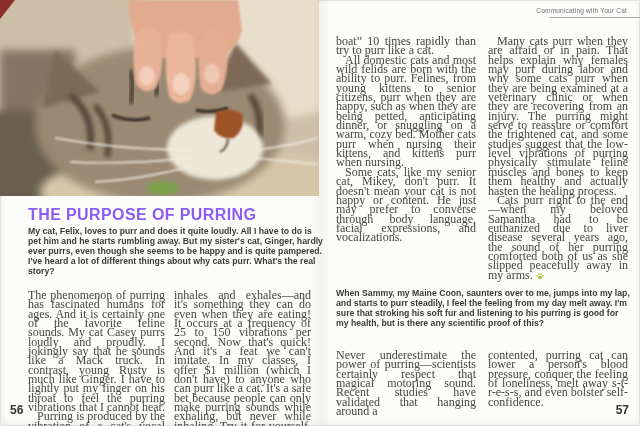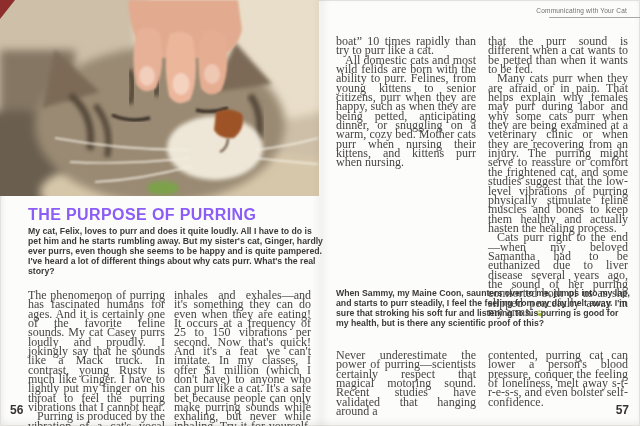--- a/index.html
+++ b/index.html
@@ -108,23 +108,23 @@
     </div>
     <div class="col">
       <p>inhales and exhales—and it's something they can do even when they are eating! It occurs at a frequency of 25 to 150 vibrations per second. Now that's quick! And it's a feat we can't imitate. In my classes, I offer $1 million (which I don't have) to anyone who can purr like a cat. It's a safe bet because people can only make purring sounds while exhaling, but never while inhaling. Try it for yourself. It is far easier to say “toy</p>
     </div>
   </div>
 
   <div class="cols" id="rp-cols-top">
     <div class="col">
       <p>boat” 10 times rapidly than try to purr like a cat.</p>
       <p class="indent">All domestic cats and most wild felids are born with the ability to purr. Felines, from young kittens to senior citizens, purr when they are happy, such as when they are being petted, anticipating dinner, or snuggling on a warm, cozy bed. Mother cats purr when nursing their kittens, and kittens purr when nursing.</p>
+      <p class="indent">Some cats, like my senior cat, Mikey, don't purr. It doesn't mean your cat is not happy or content. He just may prefer to converse through body language, facial expressions, and vocalizations.</p>
     </div>
     <div class="col">
-      <p>that the purr sound is different when a cat wants to be petted than when it wants to be fed.</p>
       <p class="indent">Many cats purr when they are afraid or in pain. That helps explain why females may purr during labor and why some cats purr when they are being examined at a veterinary clinic or when they are recovering from an injury. The purring might serve to reassure or comfort the frightened cat, and some studies suggest that the low-level vibrations of purring physically stimulate feline muscles and bones to keep them healthy and actually hasten the healing process.</p>
       <p class="indent">
         <span>Cats purr right to the end—when my beloved Samantha had to be euthanized due to liver disease several years ago, the sound of her purring comforted both of us as she slipped peacefully away in my arms.</span>
         <svg class="paw" width="8" height="8" viewBox="0 0 10 10" aria-hidden="true">
           <ellipse cx="5" cy="6.8" rx="2.6" ry="2.1" fill="#A3BF3B"></ellipse>
           <circle cx="1.7" cy="4.4" r="1.1" fill="#A3BF3B"></circle>
           <circle cx="4" cy="2.6" r="1.1" fill="#A3BF3B"></circle>
           <circle cx="6.6" cy="2.7" r="1.1" fill="#A3BF3B"></circle>
           <circle cx="8.6" cy="4.6" r="1.1" fill="#A3BF3B"></circle>
         </svg>

